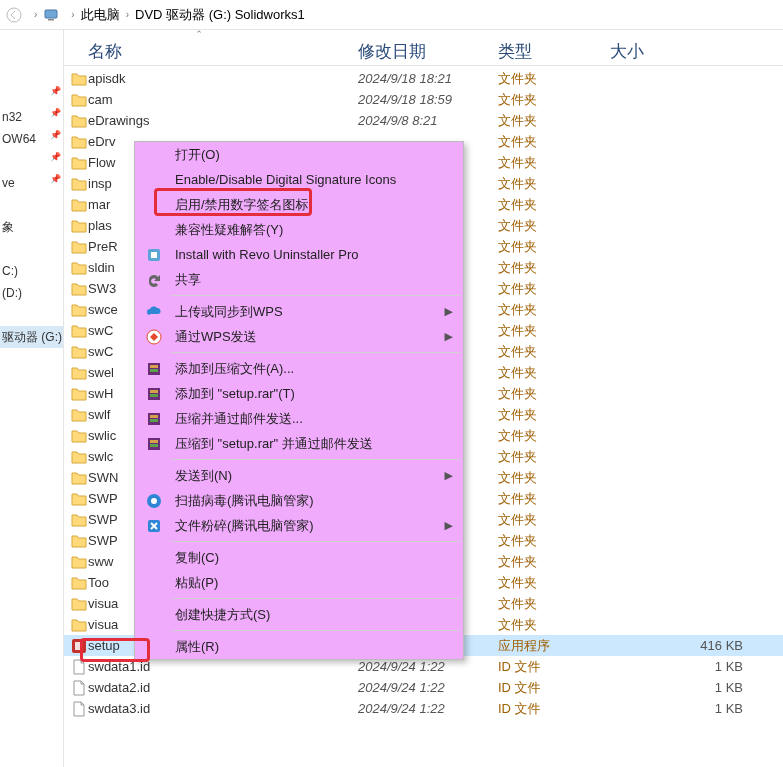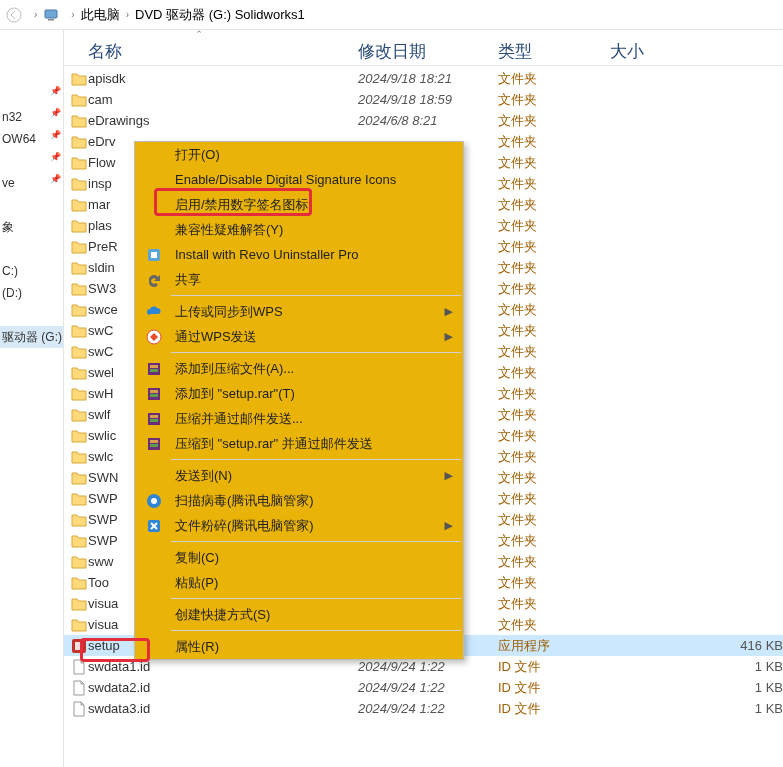--- a/index.html
+++ b/index.html
@@ -16,27 +16,27 @@
   .cols .c-date { width: 140px; }
   .cols .c-type { width: 112px; }
   .cols .c-size { flex: 1; }
   .sort-ind { width: 270px; text-align: center; color: #888; font-size: 9px; line-height: 8px; }
   .files { flex: 1; overflow: hidden; padding-top: 2px; font-size: 13px; color: #333; position: relative; }
   .row { display: flex; align-items: center; height: 21px; padding-left: 0; }
   .row .icon-cell { width: 24px; display: flex; justify-content: center; padding-left: 6px; }
   .row .name-cell { width: 270px; white-space: nowrap; overflow: hidden; }
   .row .date-cell { width: 140px; color: #555; font-style: italic; }
   .row .type-cell { width: 112px; color: #a16207; }
-  .row .size-cell { flex: 1; text-align: right; color: #555; }
+  .row .size-cell { flex: 1; text-align: right; padding-right: 40px; color: #555; }
   .row.selected { background: #cce8ff; }
   .folder-icon { width: 16px; height: 14px; }
   .file-icon { width: 14px; height: 16px; }
   .setup-icon { width: 16px; height: 16px; }
   .hl-rect { position: absolute; border: 3px solid #e52c3a; border-radius: 4px; pointer-events: none; }
-  .ctx { position: absolute; top: 141px; left: 134px; width: 330px; background: #eab308; border: 1px solid #bcbcbc; box-shadow: 3px 3px 6px rgba(0,0,0,.25); font-size: 13px; color: #222; }
+  .ctx { position: absolute; top: 141px; left: 134px; width: 330px; background: #f0abfc; border: 1px solid #bcbcbc; box-shadow: 3px 3px 6px rgba(0,0,0,.25); font-size: 13px; color: #222; }
   .ctx .mi { display: flex; align-items: center; height: 25px; padding-left: 40px; position: relative; }
   .ctx .mi.hover { background: #fff; }
   .ctx .mi .sub { position: absolute; right: 10px; color: #555; font-size: 11px; }
   .ctx .sep { height: 1px; background: #d0d0d0; margin: 3px 2px 3px 36px; }
   .ctx .ico { position: absolute; left: 10px; width: 18px; height: 18px; display: flex; align-items: center; justify-content: center; }
   .tree-item { display: flex; align-items: center; height: 22px; white-space: nowrap; overflow: hidden; padding-left: 2px; }
   .tree-item.sel { background: #d7e8f7; }
   .pin-rows { padding-top: 46px; }
   svg { display: block; }
 </style>
@@ -116,21 +116,21 @@
           <div class="type-cell">文件夹</div>
           <div class="size-cell"></div>
         </div>
         <div class="row">
           <div class="icon-cell">
             <svg class="folder-icon" viewBox="0 0 16 14">
               <path d="M1 2h5l1.5 2H15v9H1z" fill="#ffd97a" stroke="#d6a93a"></path>
             </svg>
           </div>
           <div class="name-cell">eDrawings</div>
-          <div class="date-cell">2024/6/8 8:21</div>
+          <div class="date-cell">2024/9/8 8:21</div>
           <div class="type-cell">文件夹</div>
           <div class="size-cell"></div>
         </div>
         <div class="row">
           <div class="icon-cell">
             <svg class="folder-icon" viewBox="0 0 16 14">
               <path d="M1 2h5l1.5 2H15v9H1z" fill="#ffd97a" stroke="#d6a93a"></path>
             </svg>
           </div>
           <div class="name-cell">eDrv</div>

